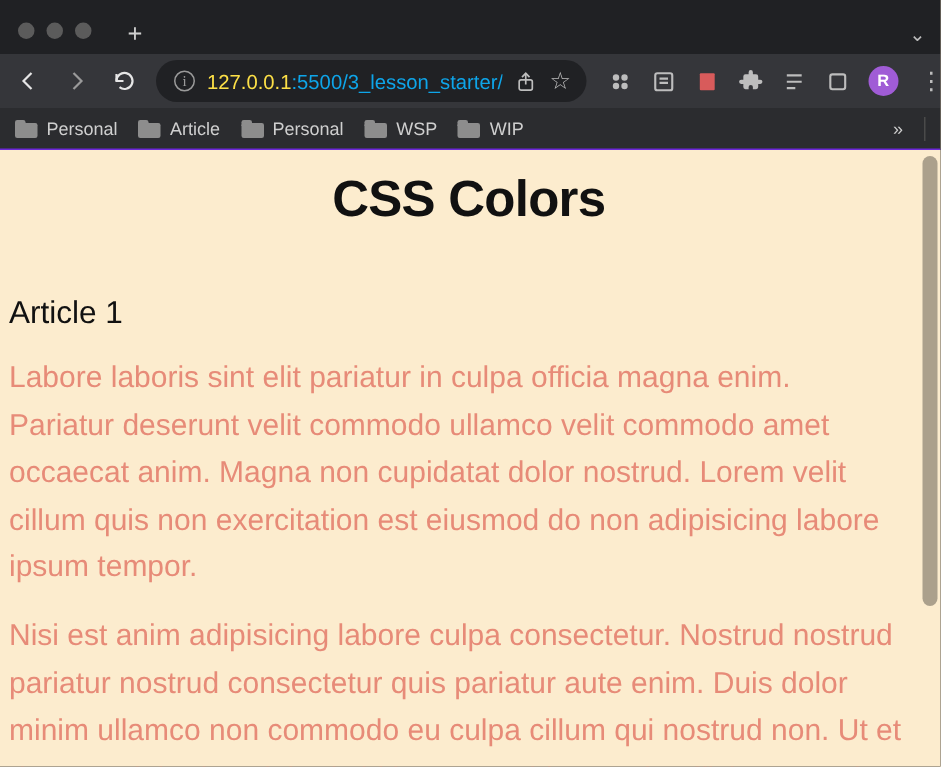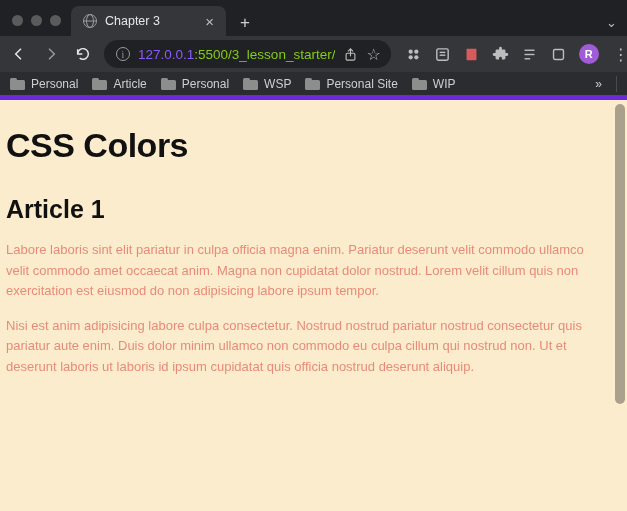--- a/index.html
+++ b/index.html
@@ -73,41 +73,41 @@
     display:flex; align-items:center; padding:0 10px 0 12px;
     color:#e8eaed; font-size:13.5px; gap:8px;
   }
   .omnibox .info-icon {
     width:14px; height:14px; border:1.4px solid #9a9a9a; border-radius:50%;
     display:flex; align-items:center; justify-content:center;
     font-size:10px; color:#9a9a9a; flex:0 0 auto;
     font-family: Georgia, serif;
   }
   .omnibox .url { flex:1; white-space:nowrap; overflow:hidden; }
-  .omnibox .url .host { color:#8b5cf6; }
-  .omnibox .url .path { color:#84cc16; }
+  .omnibox .url .host { color:#fde047; }
+  .omnibox .url .path { color:#0ea5e9; }
   .omni-icon { color:#bdbdbd; flex:0 0 auto; display:flex; }
   .omni-icon svg{ width:15px; height:15px; display:block;}
   .star{ font-size:16px; color:#bdbdbd; }
 
   .ext-icons{ display:flex; align-items:center; gap:12px; padding-left:4px;}
   .ext-icons .ei{ width:17px; height:17px; display:flex; align-items:center; justify-content:center;}
   .avatar{
     width:20px; height:20px; border-radius:50%; background:#a05cd6;
     color:#fff; font-size:11px; font-weight:600;
     display:flex; align-items:center; justify-content:center;
   }
   .kebab{ color:#bdbdbd; font-size:16px; padding:0 2px; cursor:pointer;}
 
   
   .bmbar{
     display:flex; align-items:center; gap:14px;
     height:28px; padding:0 10px; background:#2b2c2f;
     font-size:12px; color:#cfcfcf;
-    border-bottom:5px solid #6d28d9;
+    border-bottom:1px solid #6d28d9;
   }
   .bm{ display:flex; align-items:center; gap:6px; cursor:pointer; white-space:nowrap;}
   .folder-icon{ width:15px; height:12px; position:relative; }
   .folder-icon::before{
     content:""; position:absolute; left:0; top:2px; width:15px; height:10px;
     background:#8d8d8d; border-radius:1.5px;
   }
   .folder-icon::after{
     content:""; position:absolute; left:0; top:0; width:7px; height:4px;
     background:#8d8d8d; border-radius:1.5px 1.5px 0 0;
@@ -121,24 +121,24 @@
     position:relative;
     height:calc(511px - 36px - 36px - 28px);
     background:#fcecce;
     overflow:hidden;
   }
   .page{
     padding:4px 8px 20px 6px;
     color:#111;
     font-family: Arial, Helvetica, sans-serif;
   }
-  .page h1{ font-size:34px; font-weight:800; margin:22px 0 16px 0; letter-spacing:-0.5px;}
-  .page h2{ font-size:25px; font-weight:700; margin:30px 0 16px 0;}
+  .page h1{ font-size:34px; font-weight:800; margin:10px 0 16px 0; letter-spacing:-0.5px;text-align:center;}
+  .page h2{ font-size:21px; font-weight:400; margin:44px 0 16px 0;}
   .page p{
-    font-size:13px; line-height:1.58; margin:0 0 14px 0;
+    font-size:20px; line-height:1.58; margin:0 0 14px 0;
     color:#e78b78; max-width:595px;
   }
 
   .vscroll{
     position:absolute; right:0; top:0; width:14px; height:100%;
     background:transparent;
   }
   .vscroll .thumb{
     position:absolute; left:2px; width:10px; top:4px; height:300px;
     background:rgba(0,0,0,0.32); border-radius:6px;
@@ -148,25 +148,20 @@
 <body>
 
 <div class="chrome">
 
   <div class="tabstrip">
     <div class="traffic-lights">
       <div class="tl"></div>
       <div class="tl"></div>
       <div class="tl"></div>
     </div>
-    <div class="tab">
-      <span class="globe"></span>
-      <span class="tab-title">Chapter 3</span>
-      <span class="tab-close">×</span>
-    </div>
     <div class="newtab">+</div>
     <div class="tabstrip-spacer"></div>
     <div class="tabstrip-chevron">⌄</div>
   </div>
 
   <div class="toolbar">
     <div class="nav-btn active">
       <svg viewBox="0 0 24 24" fill="none" stroke="currentColor" stroke-width="2.2">
           <polyline points="15 4 7 12 15 20"></polyline>
         </svg>
@@ -255,24 +250,20 @@
     <span class="bm">
         <span class="folder-icon"></span>
         <span>Personal</span>
       </span>
     <span class="bm">
         <span class="folder-icon"></span>
         <span>WSP</span>
       </span>
     <span class="bm">
         <span class="folder-icon"></span>
-        <span>Personal Site</span>
-      </span>
-    <span class="bm">
-        <span class="folder-icon"></span>
         <span>WIP</span>
       </span>
     <span class="spacer"></span>
     <span class="overflow">»</span>
     <span class="sep"></span>
 
   </div>
 </div>
 
 <div class="viewport">

